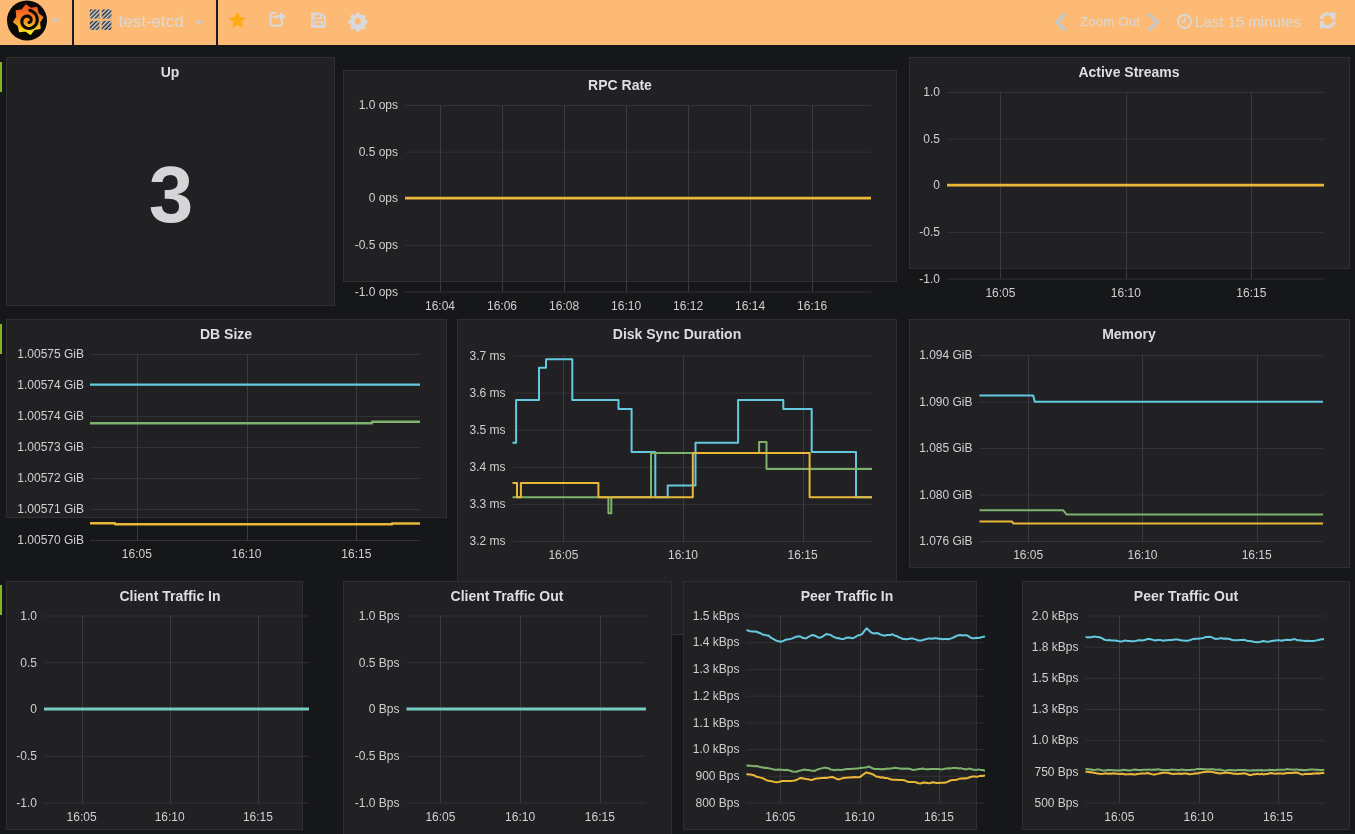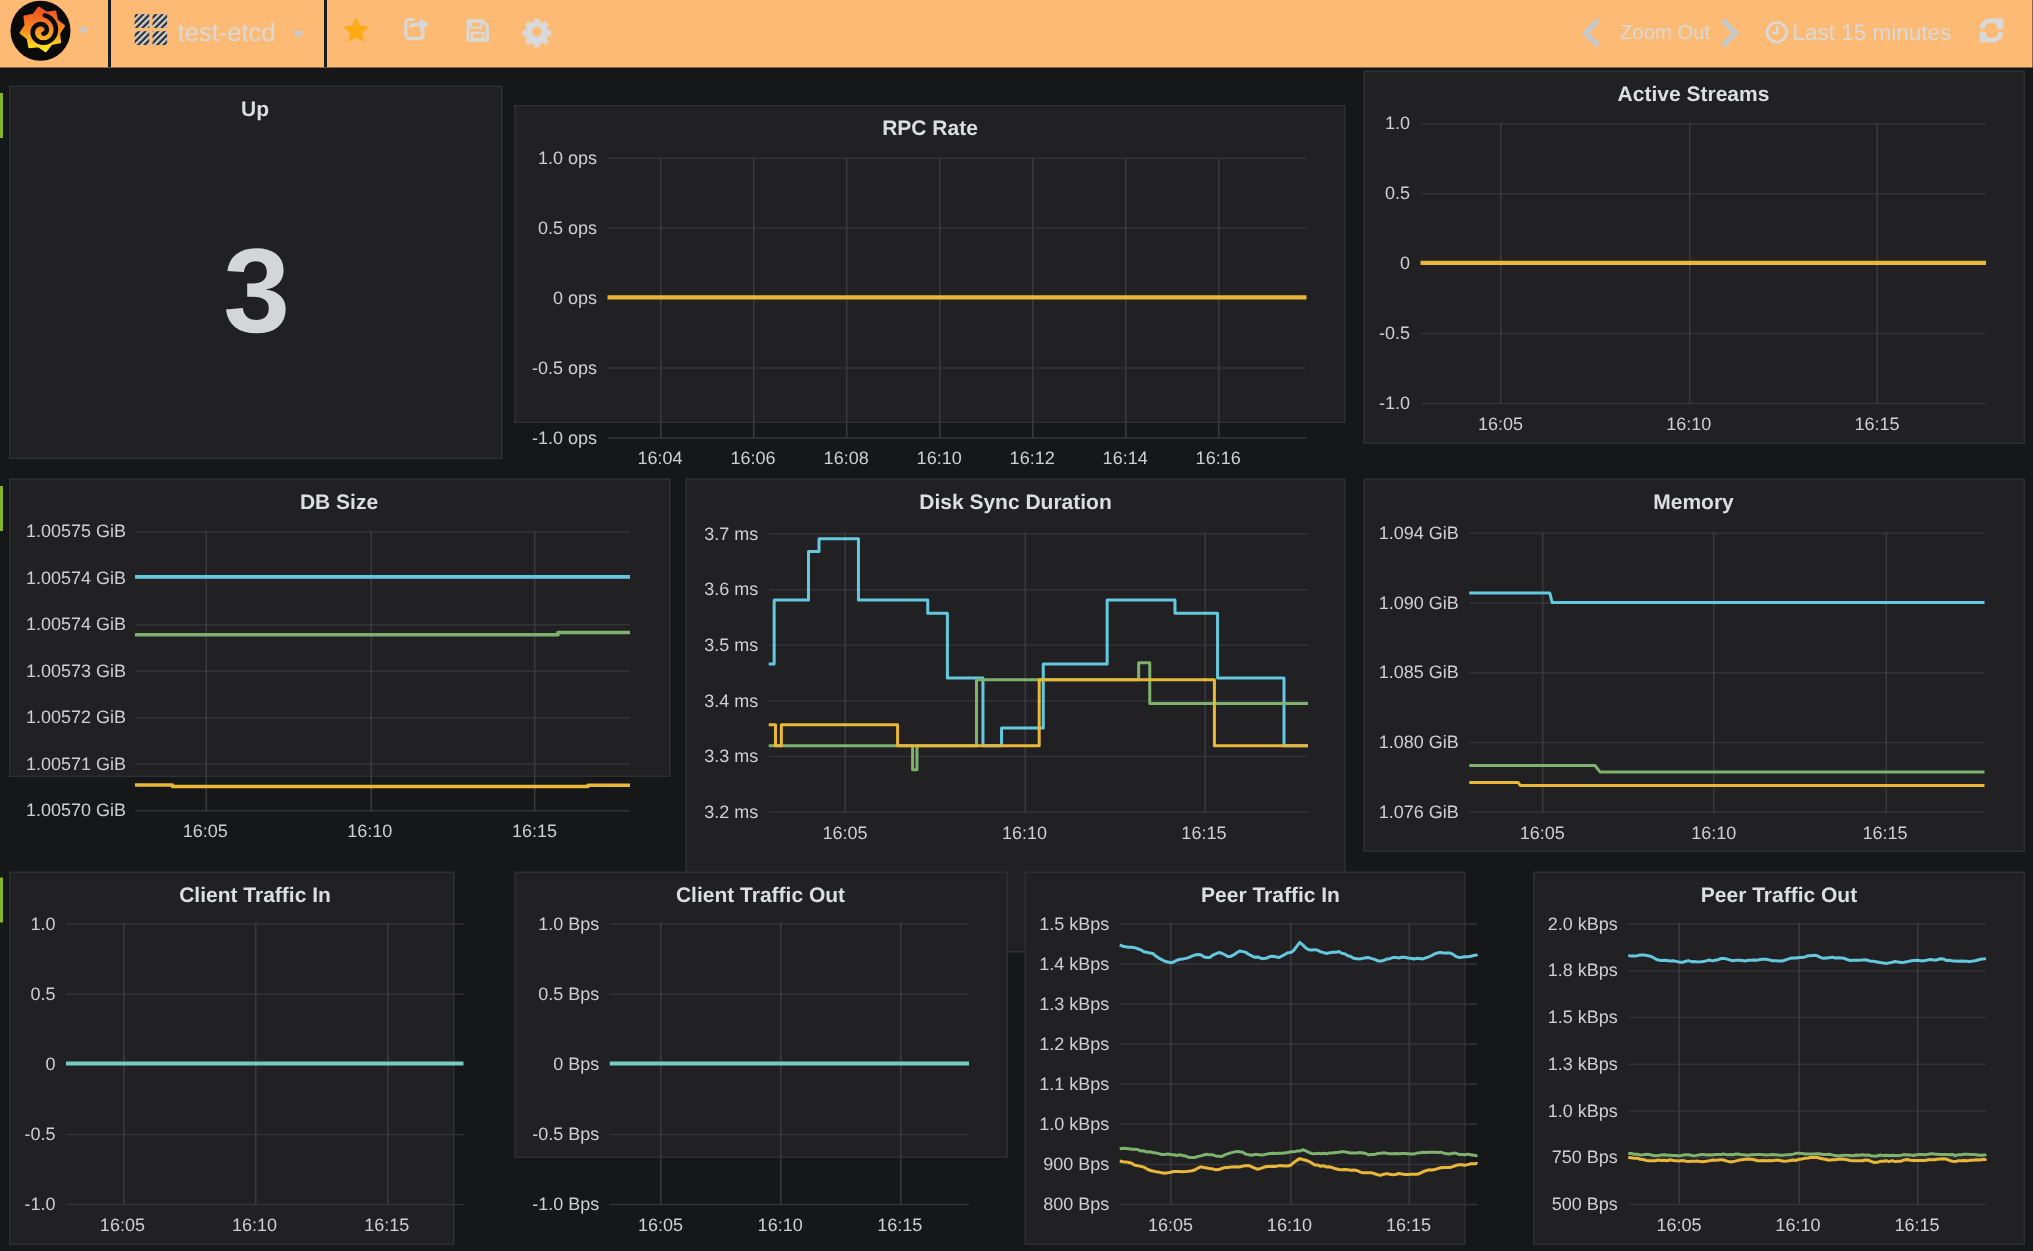--- a/index.html
+++ b/index.html
@@ -106,21 +106,21 @@
 <text x="97.0" y="239.5" text-anchor="middle" font-size="12" fill="#d0d0d2">16:04</text>
 <text x="159.0" y="239.5" text-anchor="middle" font-size="12" fill="#d0d0d2">16:06</text>
 <text x="221.1" y="239.5" text-anchor="middle" font-size="12" fill="#d0d0d2">16:08</text>
 <text x="283.1" y="239.5" text-anchor="middle" font-size="12" fill="#d0d0d2">16:10</text>
 <text x="345.1" y="239.5" text-anchor="middle" font-size="12" fill="#d0d0d2">16:12</text>
 <text x="407.1" y="239.5" text-anchor="middle" font-size="12" fill="#d0d0d2">16:14</text>
 <text x="469.1" y="239.5" text-anchor="middle" font-size="12" fill="#d0d0d2">16:16</text>
 <polyline points="62.0,128.2 528.0,128.2" fill="none" stroke="#EAB839" stroke-width="2.8" stroke-linejoin="round" stroke-linecap="butt"></polyline>
     </svg>
   </div>
-<div class="panel" style="left:909px;top:47px;width:441px;height:249px">
+<div class="panel" style="left:909px;top:57px;width:441px;height:212px">
     <svg width="441" height="249" font-family="Liberation Sans, sans-serif">
       <text x="220" y="20" text-anchor="middle" font-size="14" font-weight="bold" fill="#dcdee0">Active Streams</text>
       <path d="M38 35.5H415 M38 82.125H415 M38 128.75H415 M38 175.375H415 M38 222.0H415" stroke="#323237" stroke-width="1" fill="none"></path>
 <path d="M91.5 35V222 M217.5 35V222 M342.5 35V222" stroke="#3a3a3f" stroke-width="1" fill="none"></path>
 <text x="31" y="39.2" text-anchor="end" font-size="12" fill="#d0d0d2">1.0</text>
 <text x="31" y="85.8" text-anchor="end" font-size="12" fill="#d0d0d2">0.5</text>
 <text x="31" y="132.4" text-anchor="end" font-size="12" fill="#d0d0d2">0</text>
 <text x="31" y="179.1" text-anchor="end" font-size="12" fill="#d0d0d2">-0.5</text>
 <text x="31" y="225.7" text-anchor="end" font-size="12" fill="#d0d0d2">-1.0</text>
 <text x="91.4" y="239.5" text-anchor="middle" font-size="12" fill="#d0d0d2">16:05</text>
@@ -195,21 +195,21 @@
 <text x="31" y="85.5" text-anchor="end" font-size="12" fill="#d0d0d2">0.5</text>
 <text x="31" y="132.2" text-anchor="end" font-size="12" fill="#d0d0d2">0</text>
 <text x="31" y="178.9" text-anchor="end" font-size="12" fill="#d0d0d2">-0.5</text>
 <text x="31" y="225.7" text-anchor="end" font-size="12" fill="#d0d0d2">-1.0</text>
 <text x="75.6" y="239.5" text-anchor="middle" font-size="12" fill="#d0d0d2">16:05</text>
 <text x="163.7" y="239.5" text-anchor="middle" font-size="12" fill="#d0d0d2">16:10</text>
 <text x="251.9" y="239.5" text-anchor="middle" font-size="12" fill="#d0d0d2">16:15</text>
 <polyline points="38.0,128.0 303.0,128.0" fill="none" stroke="#75ccc3" stroke-width="2.8" stroke-linejoin="round" stroke-linecap="butt"></polyline>
     </svg>
   </div>
-<div class="panel" style="left:343px;top:581px;width:329px;height:191px">
+<div class="panel" style="left:343px;top:581px;width:329px;height:254px">
     <svg width="329" height="249" font-family="Liberation Sans, sans-serif">
       <text x="164" y="20" text-anchor="middle" font-size="14" font-weight="bold" fill="#dcdee0">Client Traffic Out</text>
       <path d="M63.5 35.0H303 M63.5 81.75H303 M63.5 128.5H303 M63.5 175.25H303 M63.5 222.0H303" stroke="#323237" stroke-width="1" fill="none"></path>
 <path d="M97.5 34V222 M177.5 34V222 M257.5 34V222" stroke="#3a3a3f" stroke-width="1" fill="none"></path>
 <text x="56.5" y="38.7" text-anchor="end" font-size="12" fill="#d0d0d2">1.0 Bps</text>
 <text x="56.5" y="85.5" text-anchor="end" font-size="12" fill="#d0d0d2">0.5 Bps</text>
 <text x="56.5" y="132.2" text-anchor="end" font-size="12" fill="#d0d0d2">0 Bps</text>
 <text x="56.5" y="178.9" text-anchor="end" font-size="12" fill="#d0d0d2">-0.5 Bps</text>
 <text x="56.5" y="225.7" text-anchor="end" font-size="12" fill="#d0d0d2">-1.0 Bps</text>
 <text x="97.4" y="239.5" text-anchor="middle" font-size="12" fill="#d0d0d2">16:05</text>

